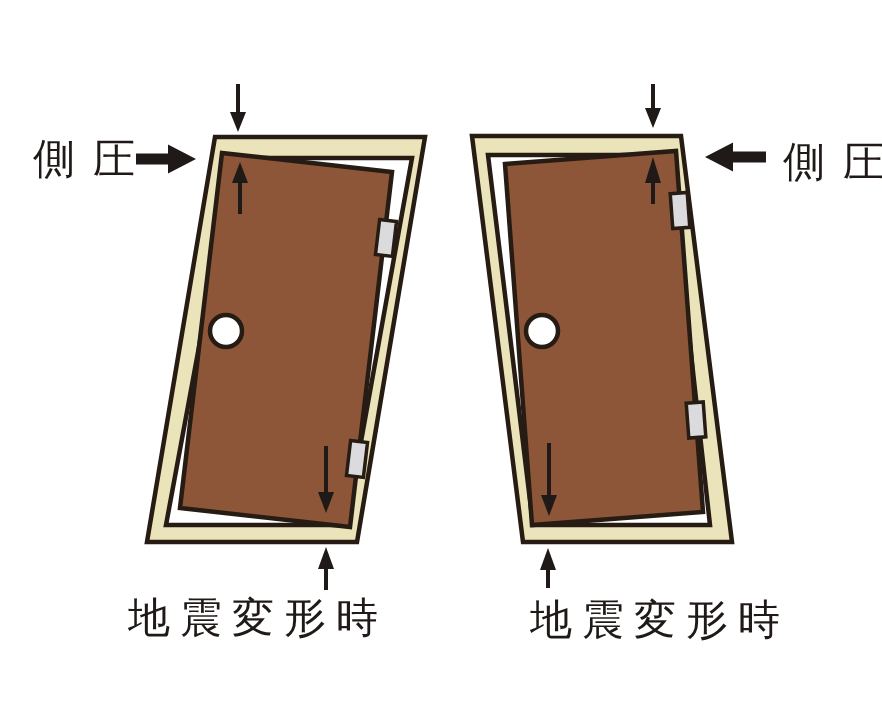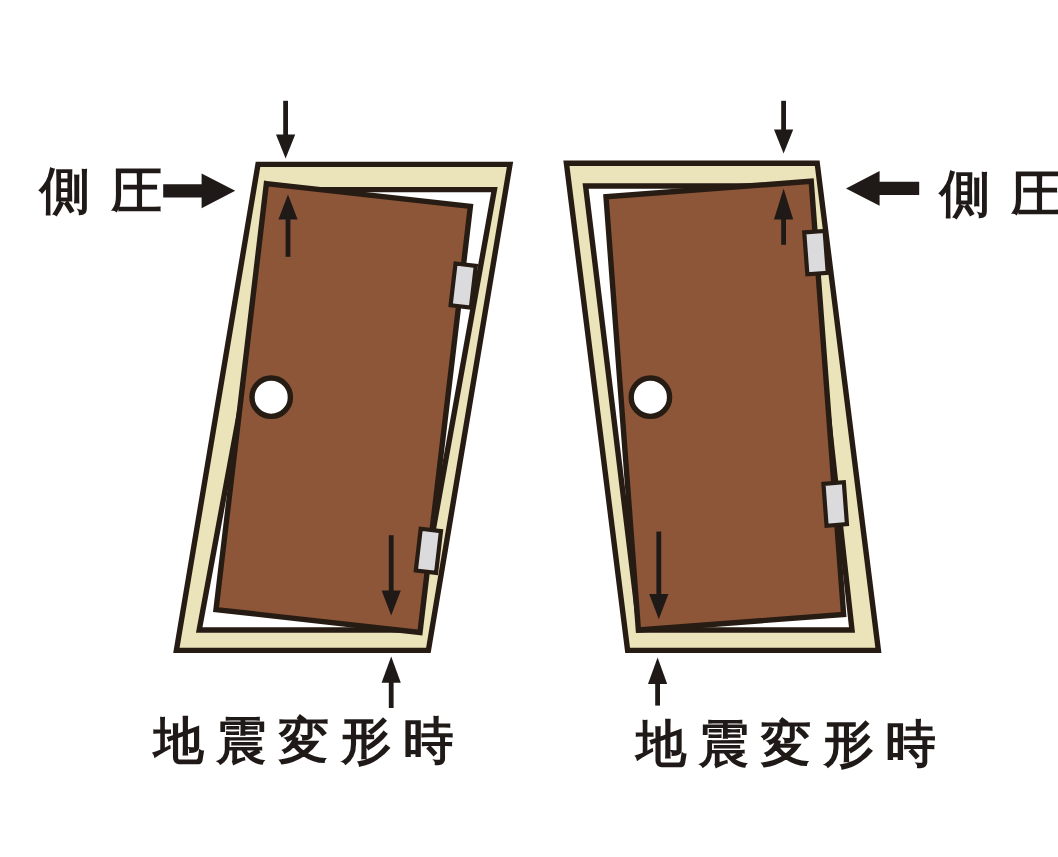--- a/index.html
+++ b/index.html
@@ -6,21 +6,20 @@
     margin: 0;
     padding: 0;
     background: #ffffff;
   }
   .canvas {
     position: relative;
     width: 882px;
     height: 714px;
     background: var(--c-background, #ffffff);
     overflow: hidden;
-    font-weight: bold;
   }
   svg {
     display: block;
   }
   .frame-outer {
     fill: var(--c-frame, #ebe3ba);
     stroke: var(--c-outline, #261c13);
     stroke-width: 4.5;
     stroke-linejoin: miter;
   }

